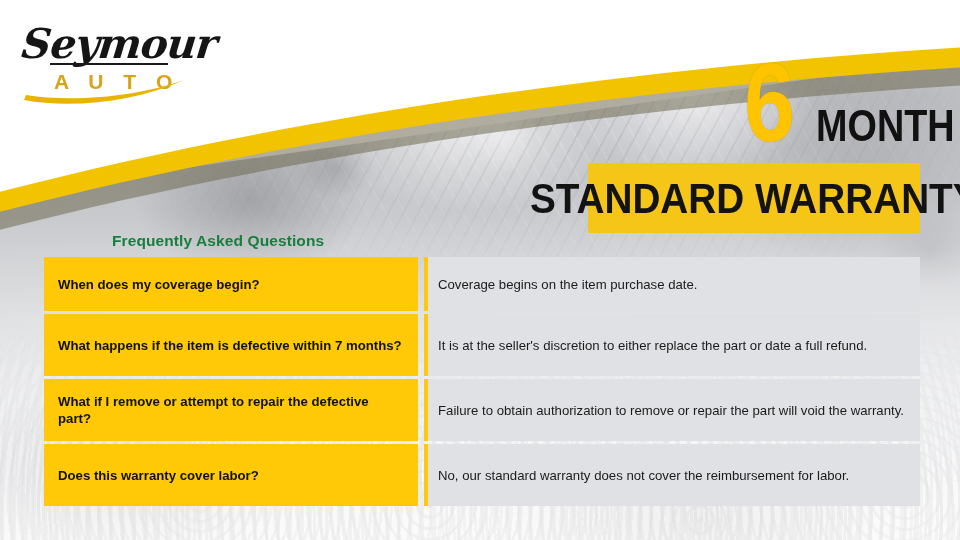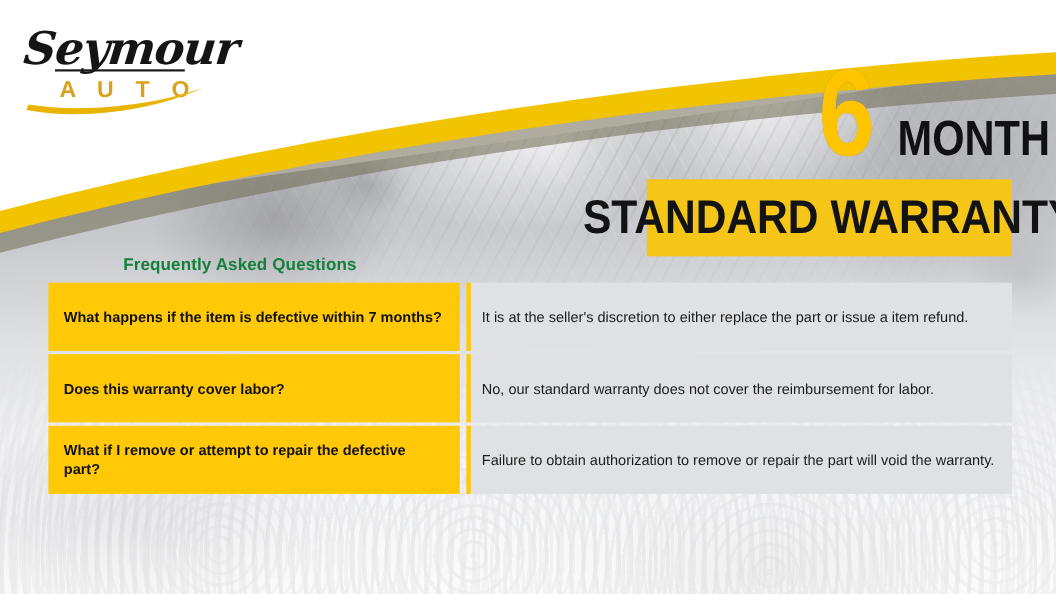--- a/index.html
+++ b/index.html
@@ -283,45 +283,54 @@
   <div class="hero-six">6</div>
   <div class="hero-month">MONTH</div>
   <div class="hero-bar">
     <div class="hero-bar-text">STANDARD WARRANTY</div>
   </div>
 
   <div class="faq-heading">Frequently Asked Questions</div>
 
   <div class="faq-table">
 
+    <div class="faq-row row-h1">
+      <div class="faq-q">
+        <span>When does my coverage begin?</span>
+      </div>
+      <div class="faq-gap"></div>
+      <div class="faq-a">
+        <span>Coverage begins on the item purchase date.</span>
+      </div>
+    </div>
 
     <div class="faq-row row-h2">
       <div class="faq-q">
         <span>What happens if the item is defective within 7 months?</span>
       </div>
       <div class="faq-gap"></div>
       <div class="faq-a">
-        <span>It is at the seller's discretion to either replace the part or issue a item refund.</span>
+        <span>It is at the seller's discretion to either replace the part or date a full refund.</span>
+      </div>
+    </div>
+
+    <div class="faq-row row-h2">
+      <div class="faq-q">
+        <span>What if I remove or attempt to repair the defective part?</span>
+      </div>
+      <div class="faq-gap"></div>
+      <div class="faq-a">
+        <span>Failure to obtain authorization to remove or repair the part will void the warranty.</span>
       </div>
     </div>
 
     <div class="faq-row row-h2">
       <div class="faq-q">
         <span>Does this warranty cover labor?</span>
       </div>
       <div class="faq-gap"></div>
       <div class="faq-a">
         <span>No, our standard warranty does not cover the reimbursement for labor.</span>
       </div>
     </div>
 
-    <div class="faq-row row-h2">
-      <div class="faq-q">
-        <span>What if I remove or attempt to repair the defective part?</span>
-      </div>
-      <div class="faq-gap"></div>
-      <div class="faq-a">
-        <span>Failure to obtain authorization to remove or repair the part will void the warranty.</span>
-      </div>
-    </div>
-
   </div>
 </div>
 
 </body></html>

